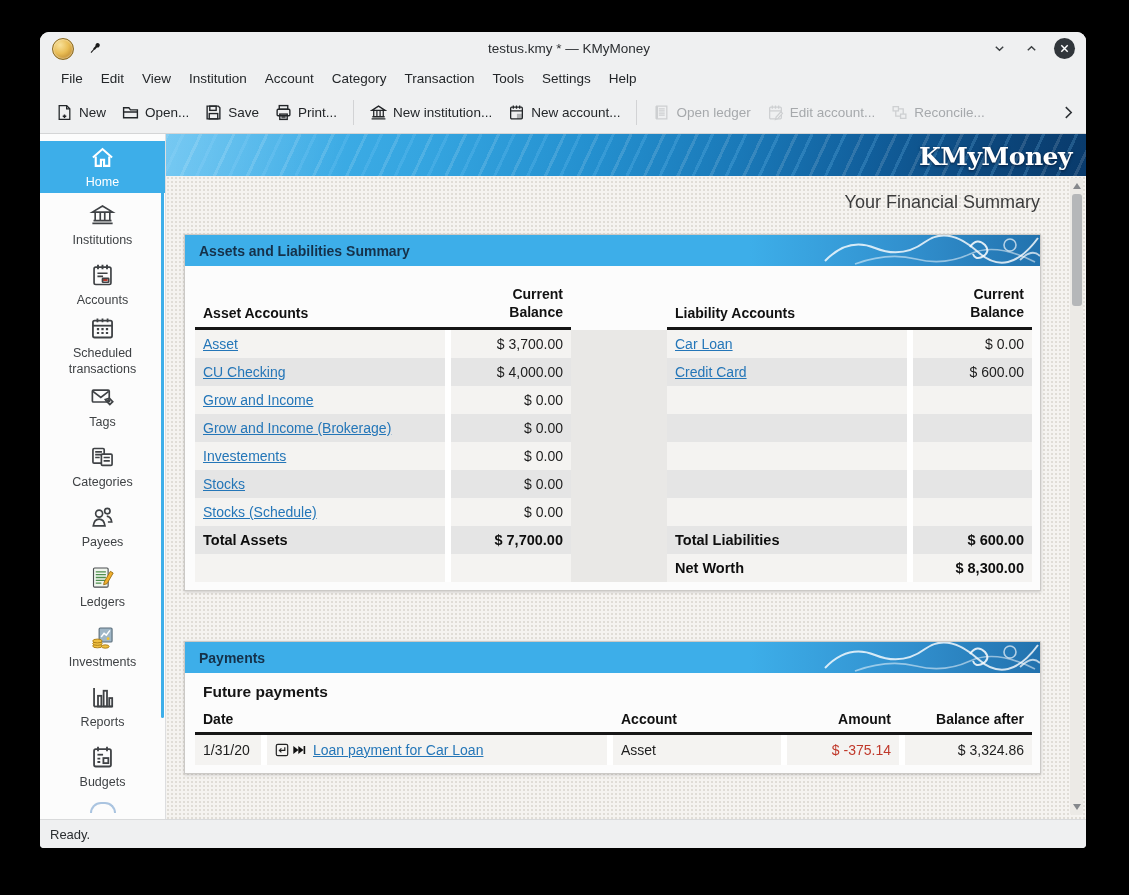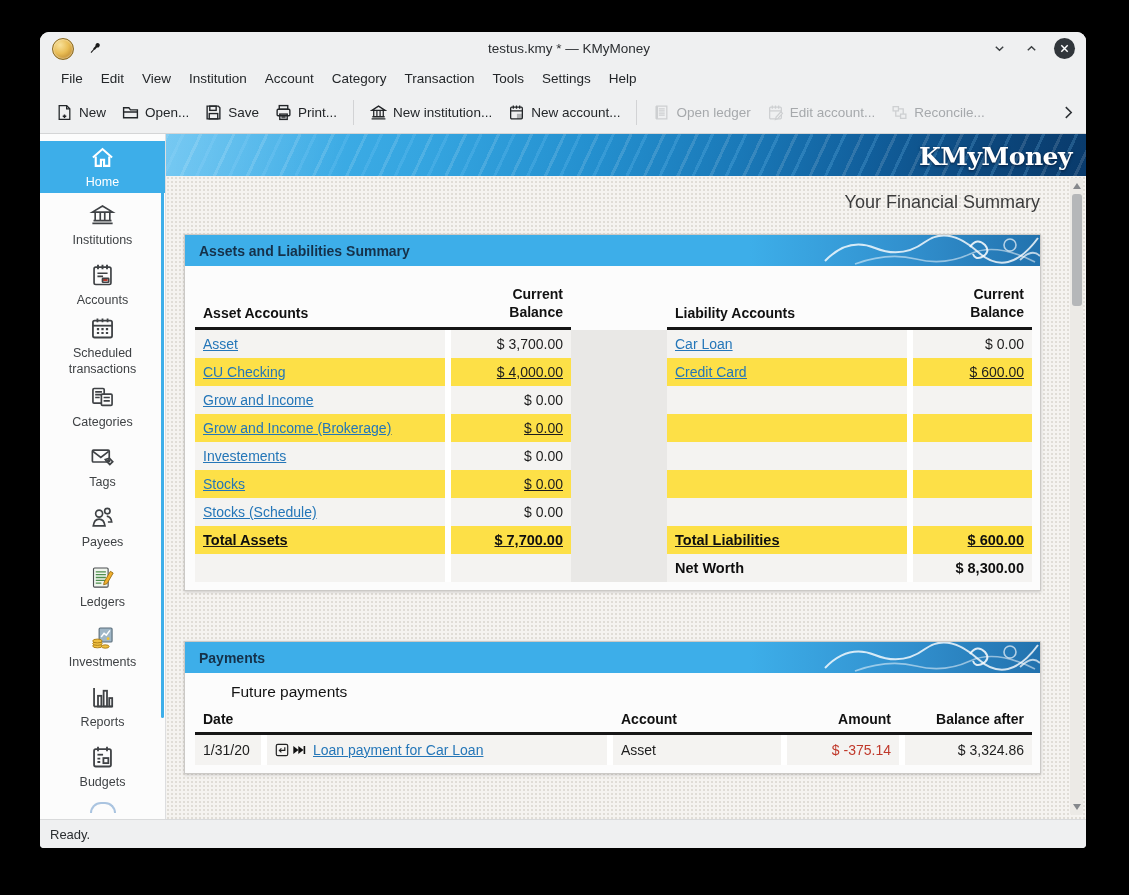--- a/index.html
+++ b/index.html
@@ -54,27 +54,27 @@
   .flourish{position:absolute;right:0;top:0;height:31px;width:220px;z-index:1;}
   .card-body{padding:16px 10px 8px 10px;}
   
   .sumgrid{display:grid;grid-template-columns:250px 6px 120px 96px 240px 6px 119px;font-size:14px;color:#1d1d1d;}
   .hcell{display:flex;align-items:flex-end;padding:4px 8px 6px;font-weight:bold;color:#111;min-height:40px;box-sizing:border-box;}
   .hcell.right{justify-content:flex-end;text-align:right;line-height:1.25;}
   .hline{height:3px;background:#161616;}
   .cell{height:28px;display:flex;align-items:center;padding:0 8px;box-sizing:border-box;}
   .c-bal{justify-content:flex-end;}
   .stripe-a{background:#f4f3f1;}
-  .stripe-b{background:#fde047;text-decoration:underline;}
+  .stripe-b{background:#e5e5e5;}
   .c-mid{background:#e9e8e6;}
   .c-gut{background:#ffffff;}
   .tlink{color:#2476b8;text-decoration:underline;cursor:pointer;}
   .btxt{font-weight:bold;color:#0e0e0e;font-size:14.5px;}
   
-  .pay-sub{font-size:15.5px;font-weight:normal;color:#141414;padding:0 8px 8px;margin-left:28px;}
+  .pay-sub{font-size:15.5px;font-weight:bold;color:#141414;padding:0 8px 8px;}
   .paygrid{display:grid;grid-template-columns:66px 6px 340px 6px 168px 6px 112px 6px 127px;font-size:14px;color:#1d1d1d;}
   .phcell{display:flex;align-items:flex-end;padding:2px 8px 5px;font-weight:bold;color:#111;}
   .phcell.right{justify-content:flex-end;}
   .prow-cell{height:30px;display:flex;align-items:center;padding:0 8px;box-sizing:border-box;}
   .pr-right{justify-content:flex-end;}
   .neg{color:#c0392b;}
   .pay-ic{display:flex;margin-right:3px;}
   .pay-ic svg{width:14px;height:14px;}
   
   .vscroll{position:absolute;top:2px;right:3px;bottom:4px;width:13px;background:#eceae6;border-radius:2px;}
@@ -278,38 +278,38 @@
               <path d="M3.5 9.5h17"></path>
               <path d="M7.5 3v3.5M12 3v3.5M16.5 3v3.5"></path>
               <path d="M7 12.5h2M11 12.5h2M15 12.5h2M7 16h2M11 16h2M15 16h2" stroke-width="1.9"></path>
             </svg>
           </span>
           <span class="side-label">Scheduled transactions</span>
         </div>
         <div class="side-item">
           <span class="side-icon">
             <svg viewBox="0 0 24 24" fill="none" stroke="currentColor" stroke-width="1.5">
+              <rect x="3" y="5.5" width="15" height="10.5" rx="1"></rect>
+              <path d="M3.5 6.5 L10.5 12 L17.5 6.5"></path>
+              <path d="M14.5 13.8l3.6-1.1 3 3-2.6 2.6-3-3z" fill="#fcfcfc"></path>
+              <circle cx="17.5" cy="14.9" r=".9" fill="currentColor"></circle>
+            </svg>
+          </span>
+          <span class="side-label">Tags</span>
+        </div>
+        <div class="side-item">
+          <span class="side-icon">
+            <svg viewBox="0 0 24 24" fill="none" stroke="currentColor" stroke-width="1.5">
               <rect x="3.5" y="4" width="10" height="13" rx="1"></rect>
               <path d="M5.5 7h6M5.5 9.5h6M5.5 12h4"></path>
               <rect x="11" y="9" width="9.5" height="10" rx="1" fill="#fcfcfc"></rect>
               <path d="M13 12h5.5M13 15h5.5"></path>
             </svg>
           </span>
           <span class="side-label">Categories</span>
-        </div>
-        <div class="side-item">
-          <span class="side-icon">
-            <svg viewBox="0 0 24 24" fill="none" stroke="currentColor" stroke-width="1.5">
-              <rect x="3" y="5.5" width="15" height="10.5" rx="1"></rect>
-              <path d="M3.5 6.5 L10.5 12 L17.5 6.5"></path>
-              <path d="M14.5 13.8l3.6-1.1 3 3-2.6 2.6-3-3z" fill="#fcfcfc"></path>
-              <circle cx="17.5" cy="14.9" r=".9" fill="currentColor"></circle>
-            </svg>
-          </span>
-          <span class="side-label">Tags</span>
         </div>
         <div class="side-item">
           <span class="side-icon">
             <svg viewBox="0 0 24 24" fill="none" stroke="currentColor" stroke-width="1.5">
               <circle cx="9" cy="8.5" r="3.1"></circle>
               <path d="M3.8 19.5c.5-3.8 2.6-6 5.2-6s4.7 2.2 5.2 6z"></path>
               <circle cx="16.3" cy="6.3" r="2.4"></circle>
               <path d="M15.8 10.8c2.4.3 4 2.3 4.4 5.2h-3.4"></path>
             </svg>
           </span>

